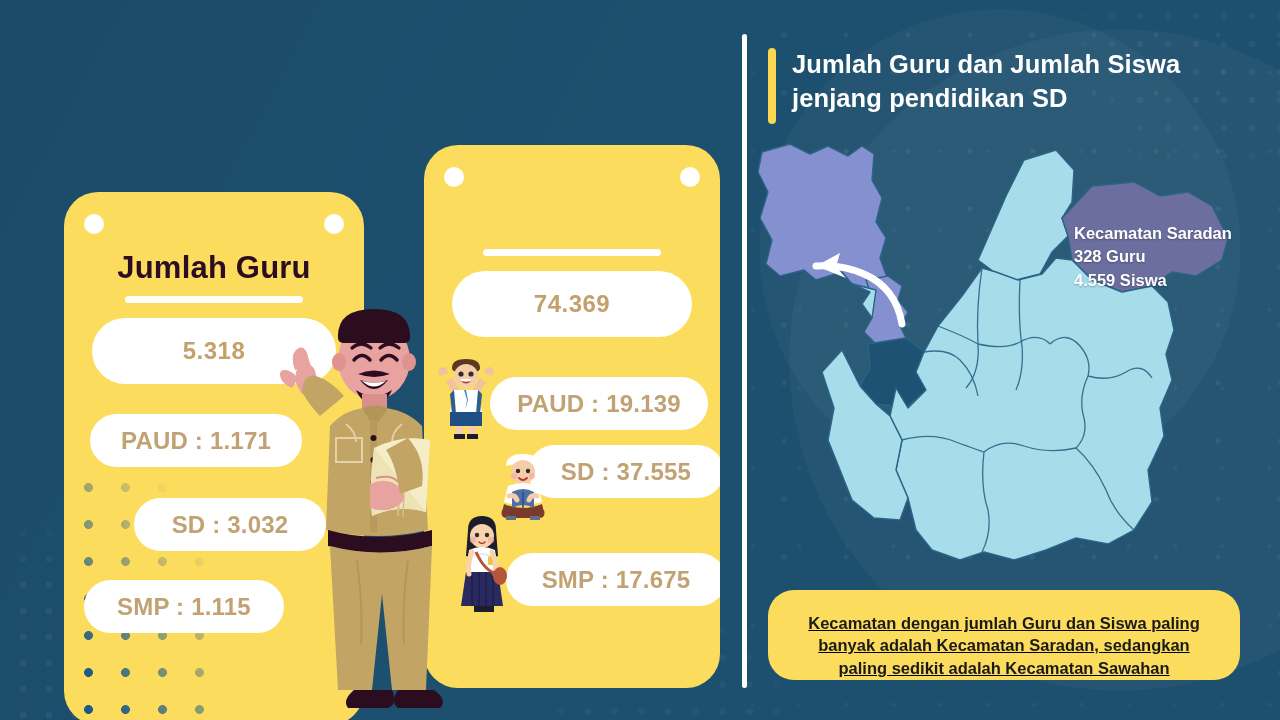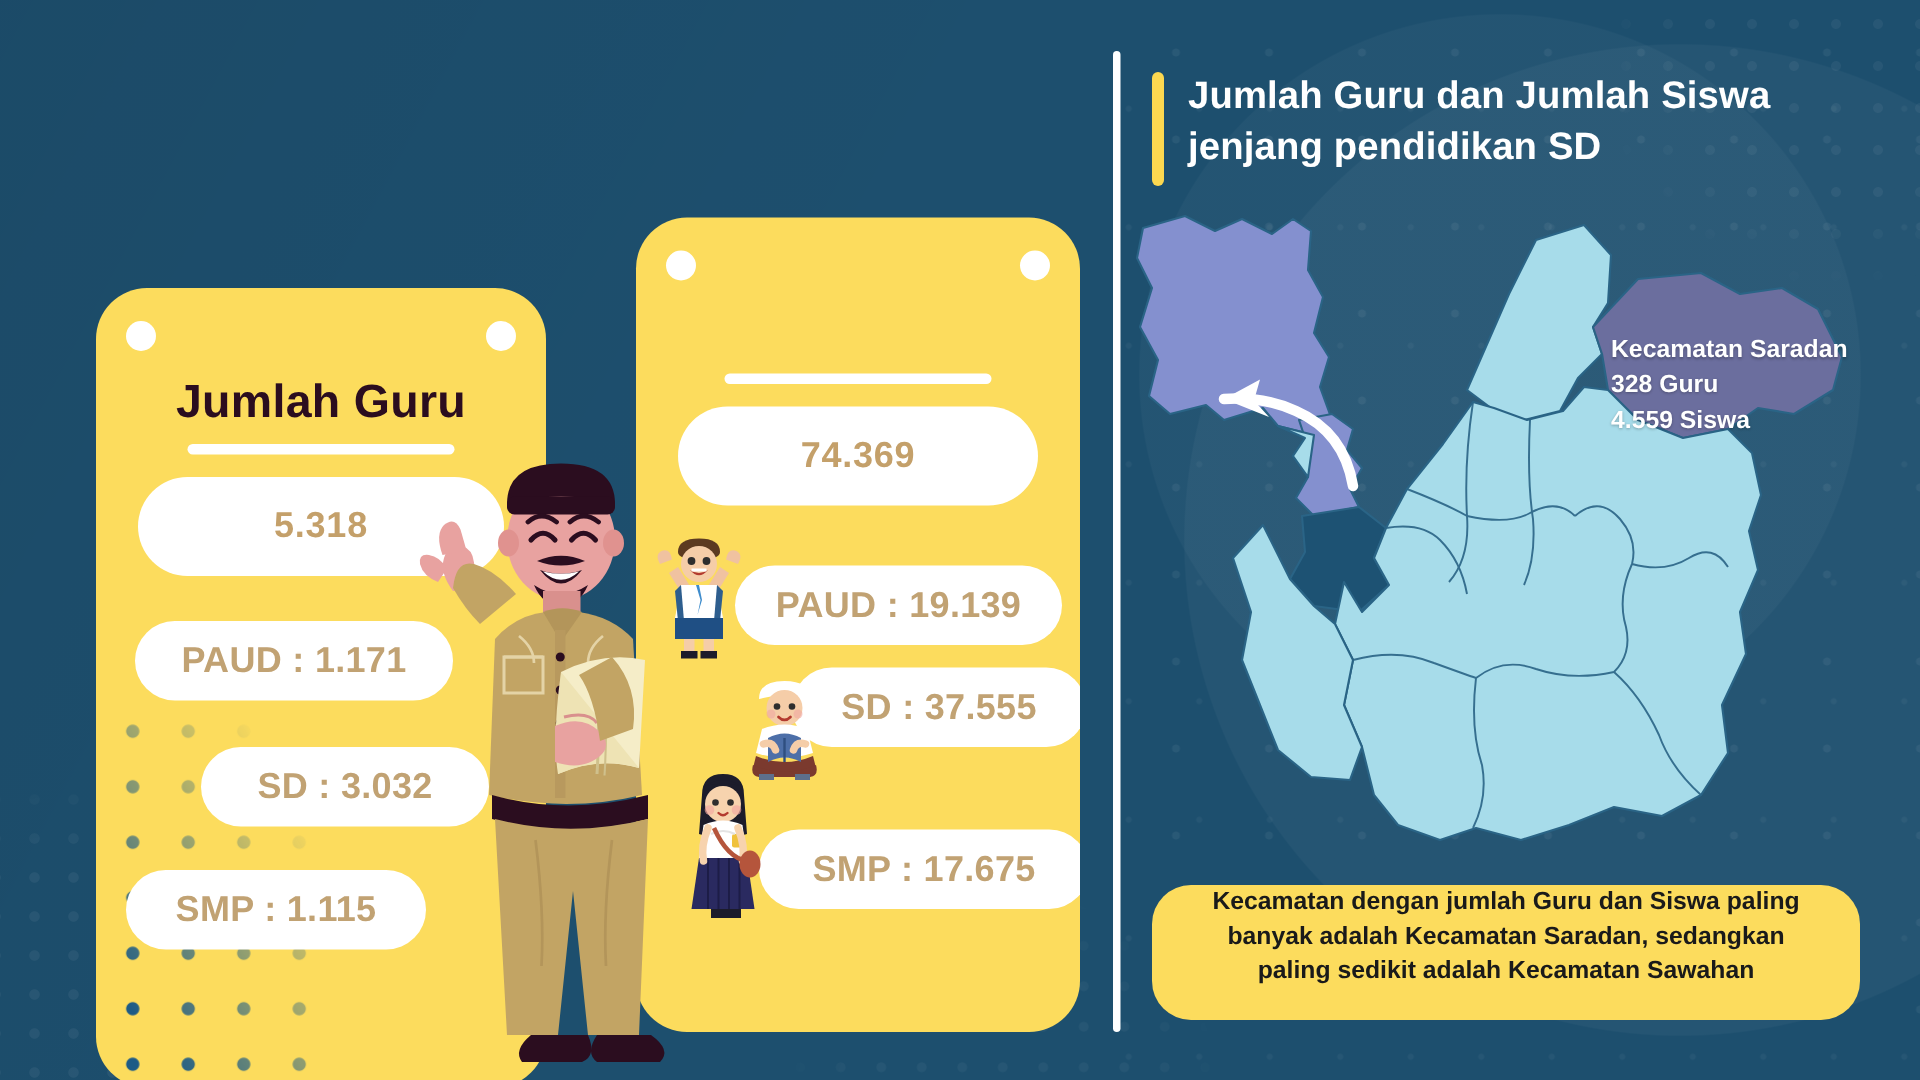--- a/index.html
+++ b/index.html
@@ -190,22 +190,23 @@
     width: 140px; height: 92px;
     pointer-events: none;
   }
 
   
   #caption-box {
     position: absolute; left: 768px; top: 590px;
     width: 472px; height: 90px;
     background: #fcdc5d;
     border-radius: 26px;
-    display: flex; align-items: flex-start; justify-content: center;
+    display: flex; align-items: flex-end; justify-content: center;
     padding: 0 16px;
+    text-decoration: underline;
   }
   #caption-box p {
     color: #1a1a1a;
     font-size: 16.5px;
     font-weight: bold;
     line-height: 1.38;
     text-align: center;
     white-space: pre-line;
   }
 </style>

